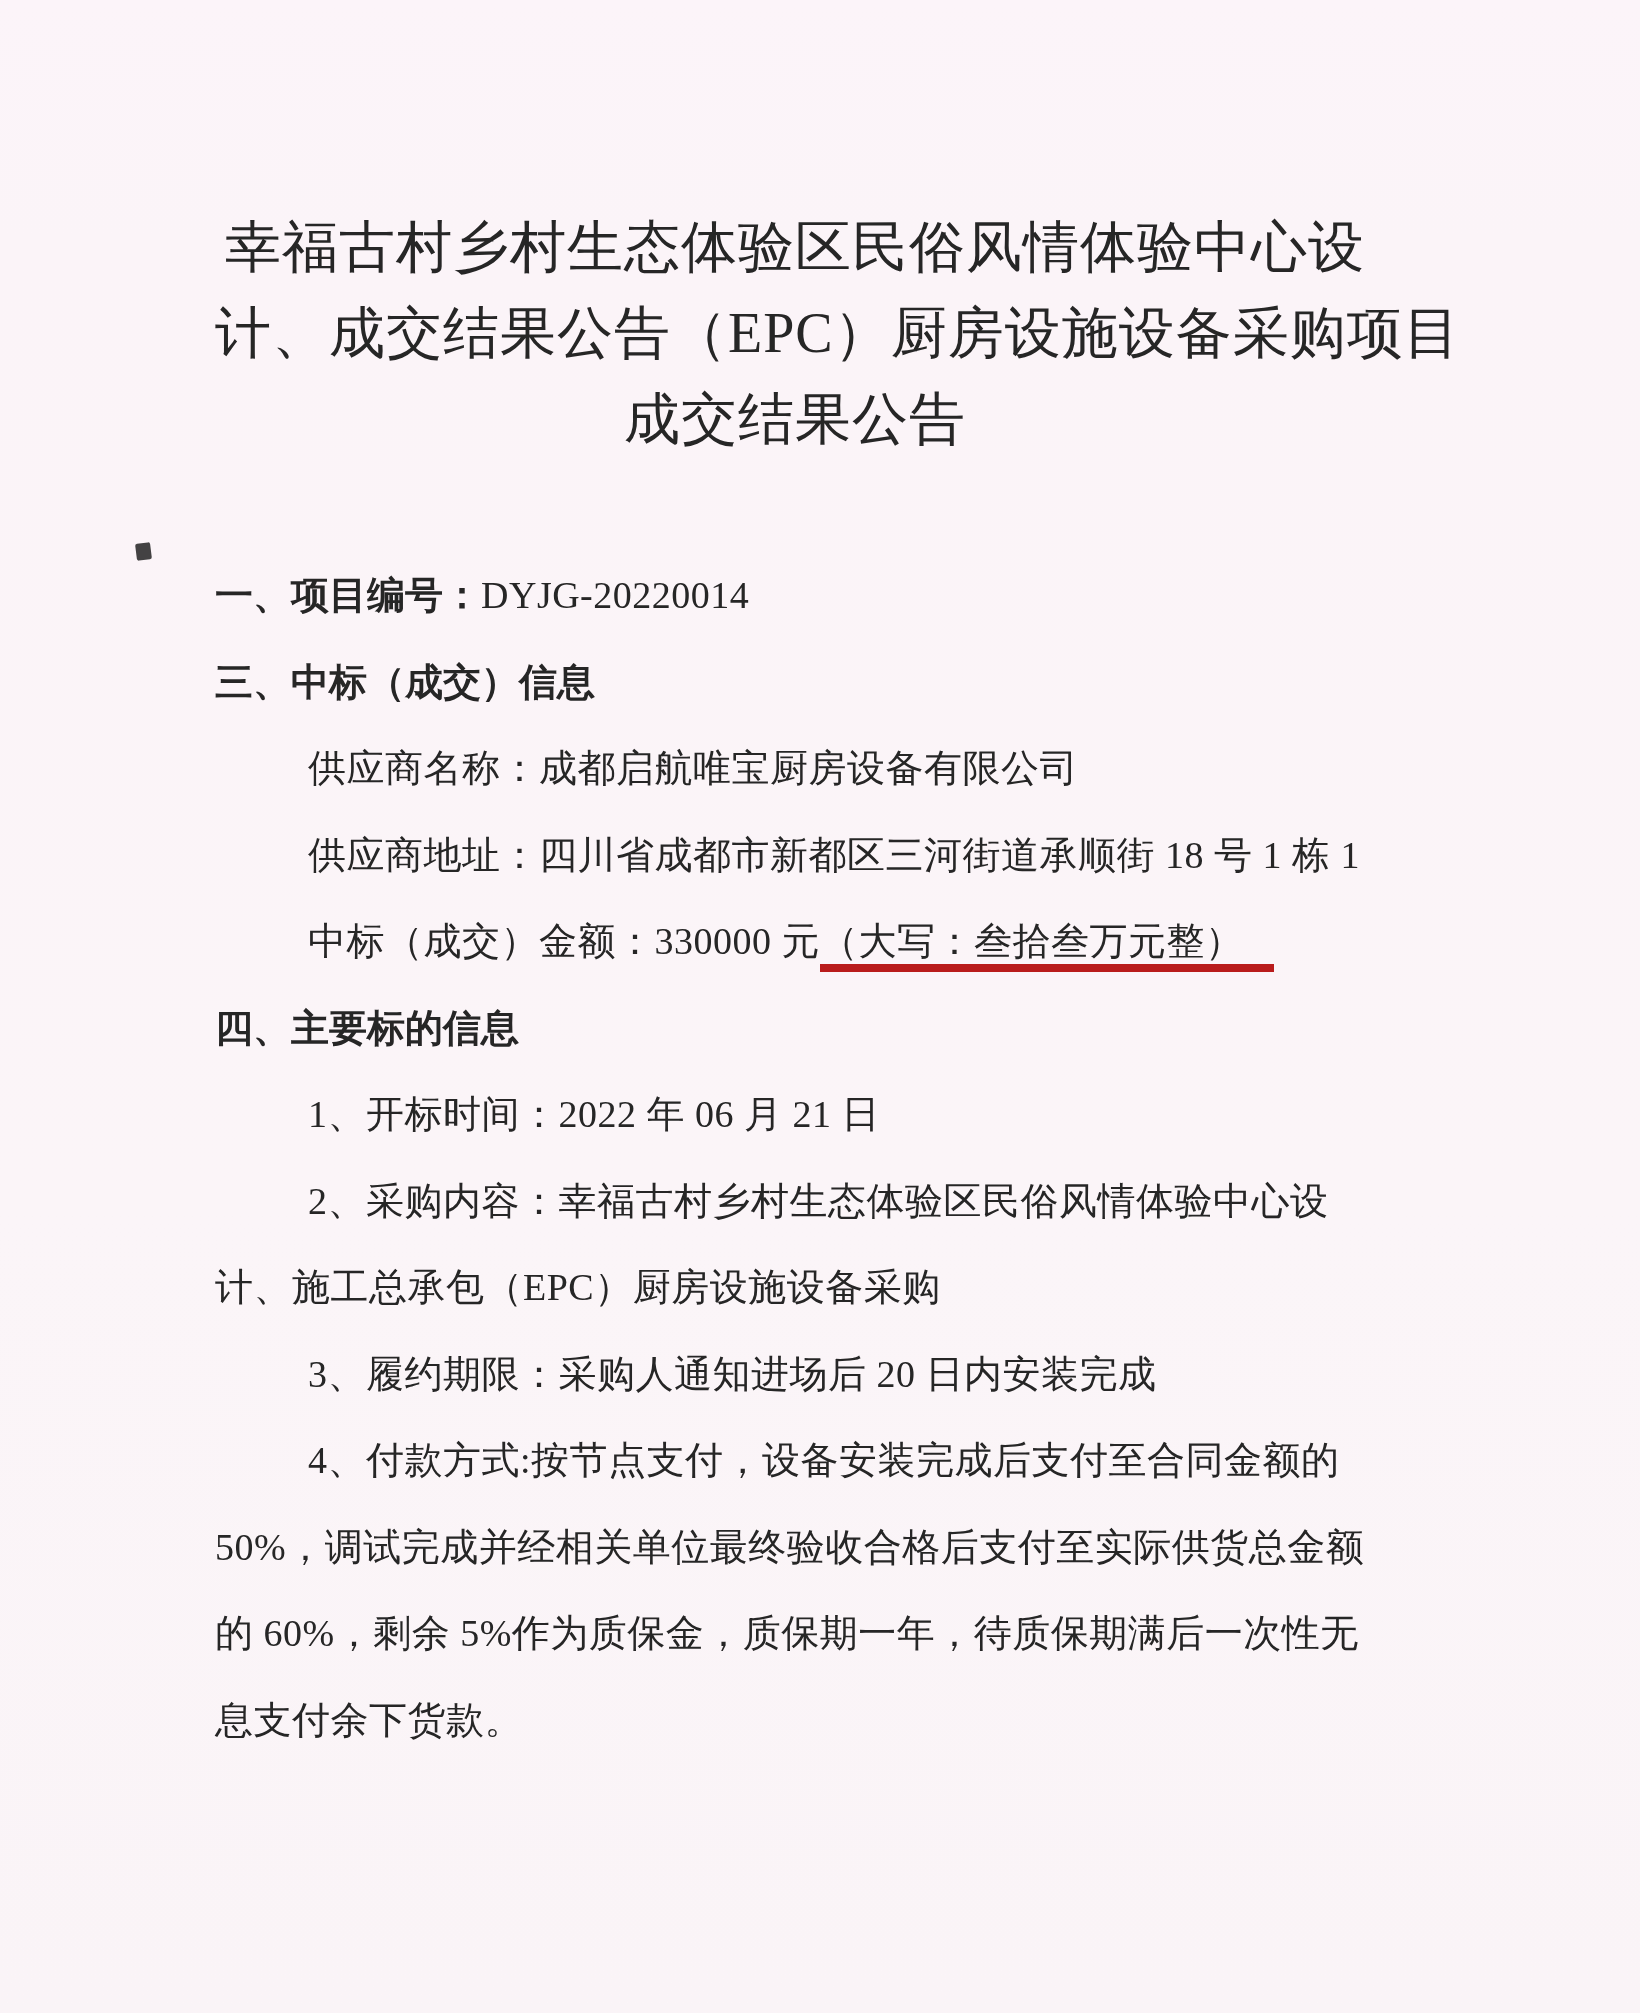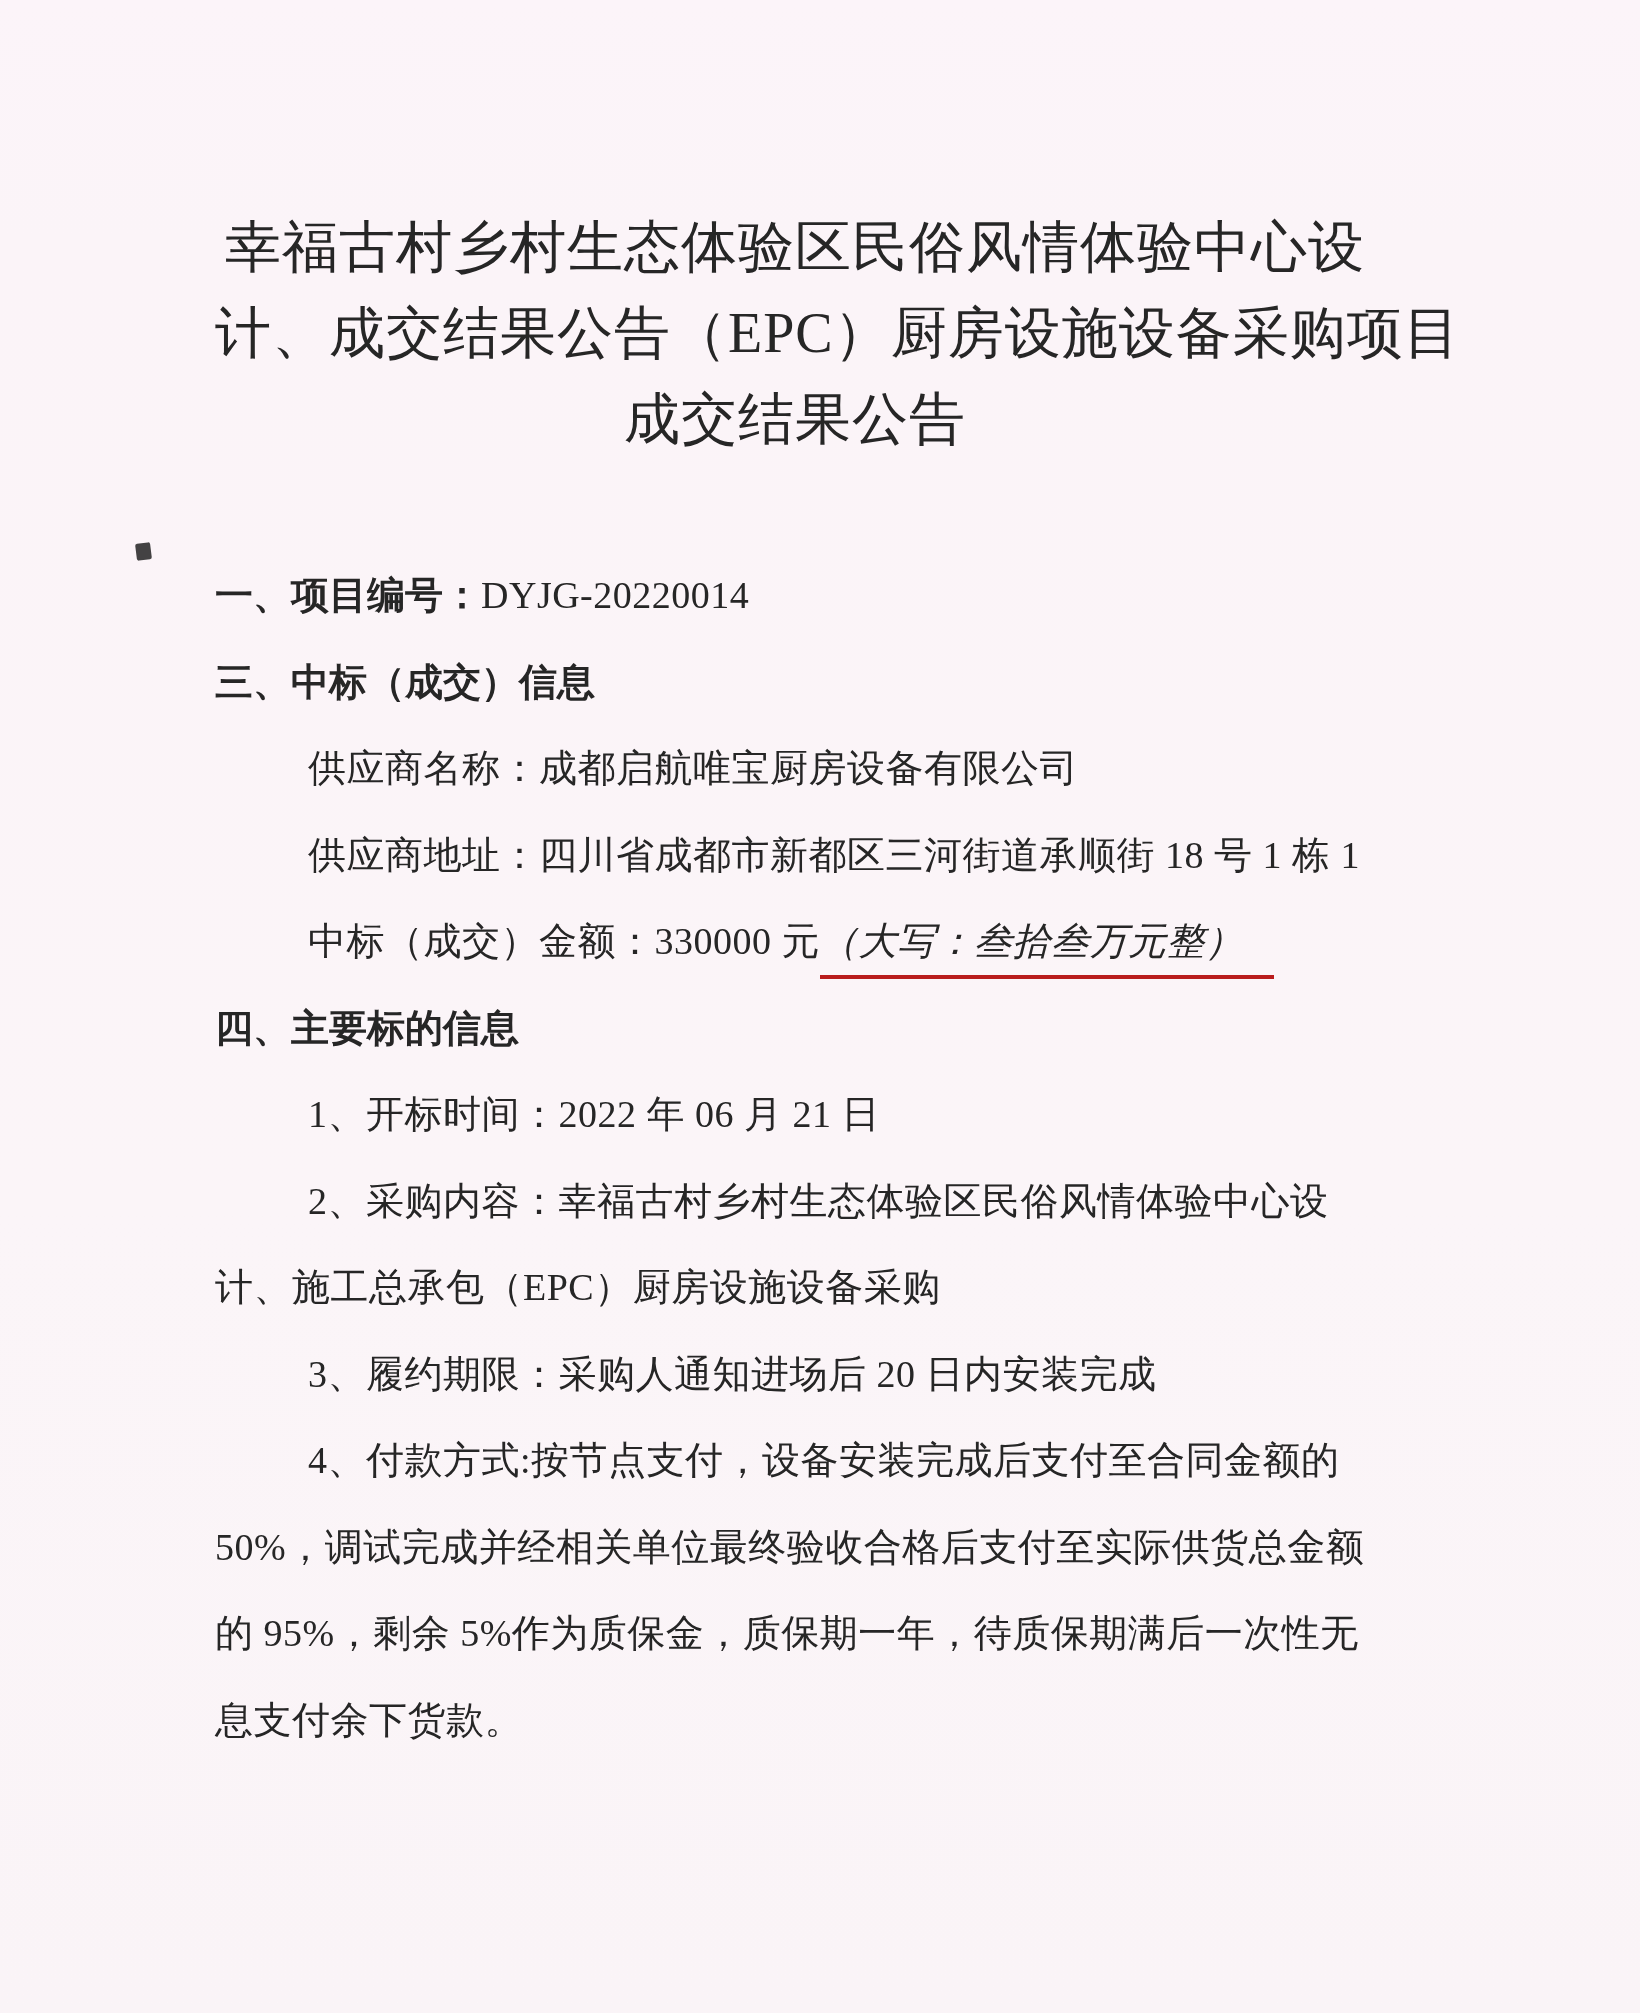--- a/index.html
+++ b/index.html
@@ -39,24 +39,23 @@
     letter-spacing: 0.5px;
   }
   .doc-line { white-space: nowrap; height: 86.5px; }
   .doc-line.indent { padding-left: 93px; }
   .b {
     font-family: Liberation Sans, sans-serif;
     font-weight: 700;
     letter-spacing: 0;
   }
   .u {
-    border-bottom: 4px solid #b91c1c;
+    border-bottom: 8px solid #b91c1c;
     padding-right: 30px;
-    padding-bottom: 13px;
-    font-style: italic;
+    padding-bottom: 2px;
   }
   .scan-mark {
     position: absolute;
     left: 136px;
     top: 543px;
     width: 15px;
     height: 17px;
     background: #2f2f2f;
     border-radius: 2px;
     transform: rotate(-7deg);
@@ -80,15 +79,15 @@
     <div class="doc-line indent"><span>供应商名称：成都启航唯宝厨房设备有限公司</span></div>
     <div class="doc-line indent"><span>供应商地址：四川省成都市新都区三河街道承顺街 18 号 1 栋 1</span></div>
     <div class="doc-line indent"><span>中标（成交）金额：330000 元</span><span class="u">（大写：叁拾叁万元整）</span></div>
     <div class="doc-line"><span class="b">四、主要标的信息</span></div>
     <div class="doc-line indent"><span>1、开标时间：2022 年 06 月 21 日</span></div>
     <div class="doc-line indent"><span>2、采购内容：幸福古村乡村生态体验区民俗风情体验中心设</span></div>
     <div class="doc-line"><span>计、施工总承包（EPC）厨房设施设备采购</span></div>
     <div class="doc-line indent"><span>3、履约期限：采购人通知进场后 20 日内安装完成</span></div>
     <div class="doc-line indent"><span>4、付款方式:按节点支付，设备安装完成后支付至合同金额的</span></div>
     <div class="doc-line"><span>50%，调试完成并经相关单位最终验收合格后支付至实际供货总金额</span></div>
-    <div class="doc-line"><span>的 95%，剩余 5%作为质保金，质保期一年，待质保期满后一次性无</span></div>
+    <div class="doc-line"><span>的 60%，剩余 5%作为质保金，质保期一年，待质保期满后一次性无</span></div>
     <div class="doc-line"><span>息支付余下货款。</span></div>
   </div>
 
 </body></html>

